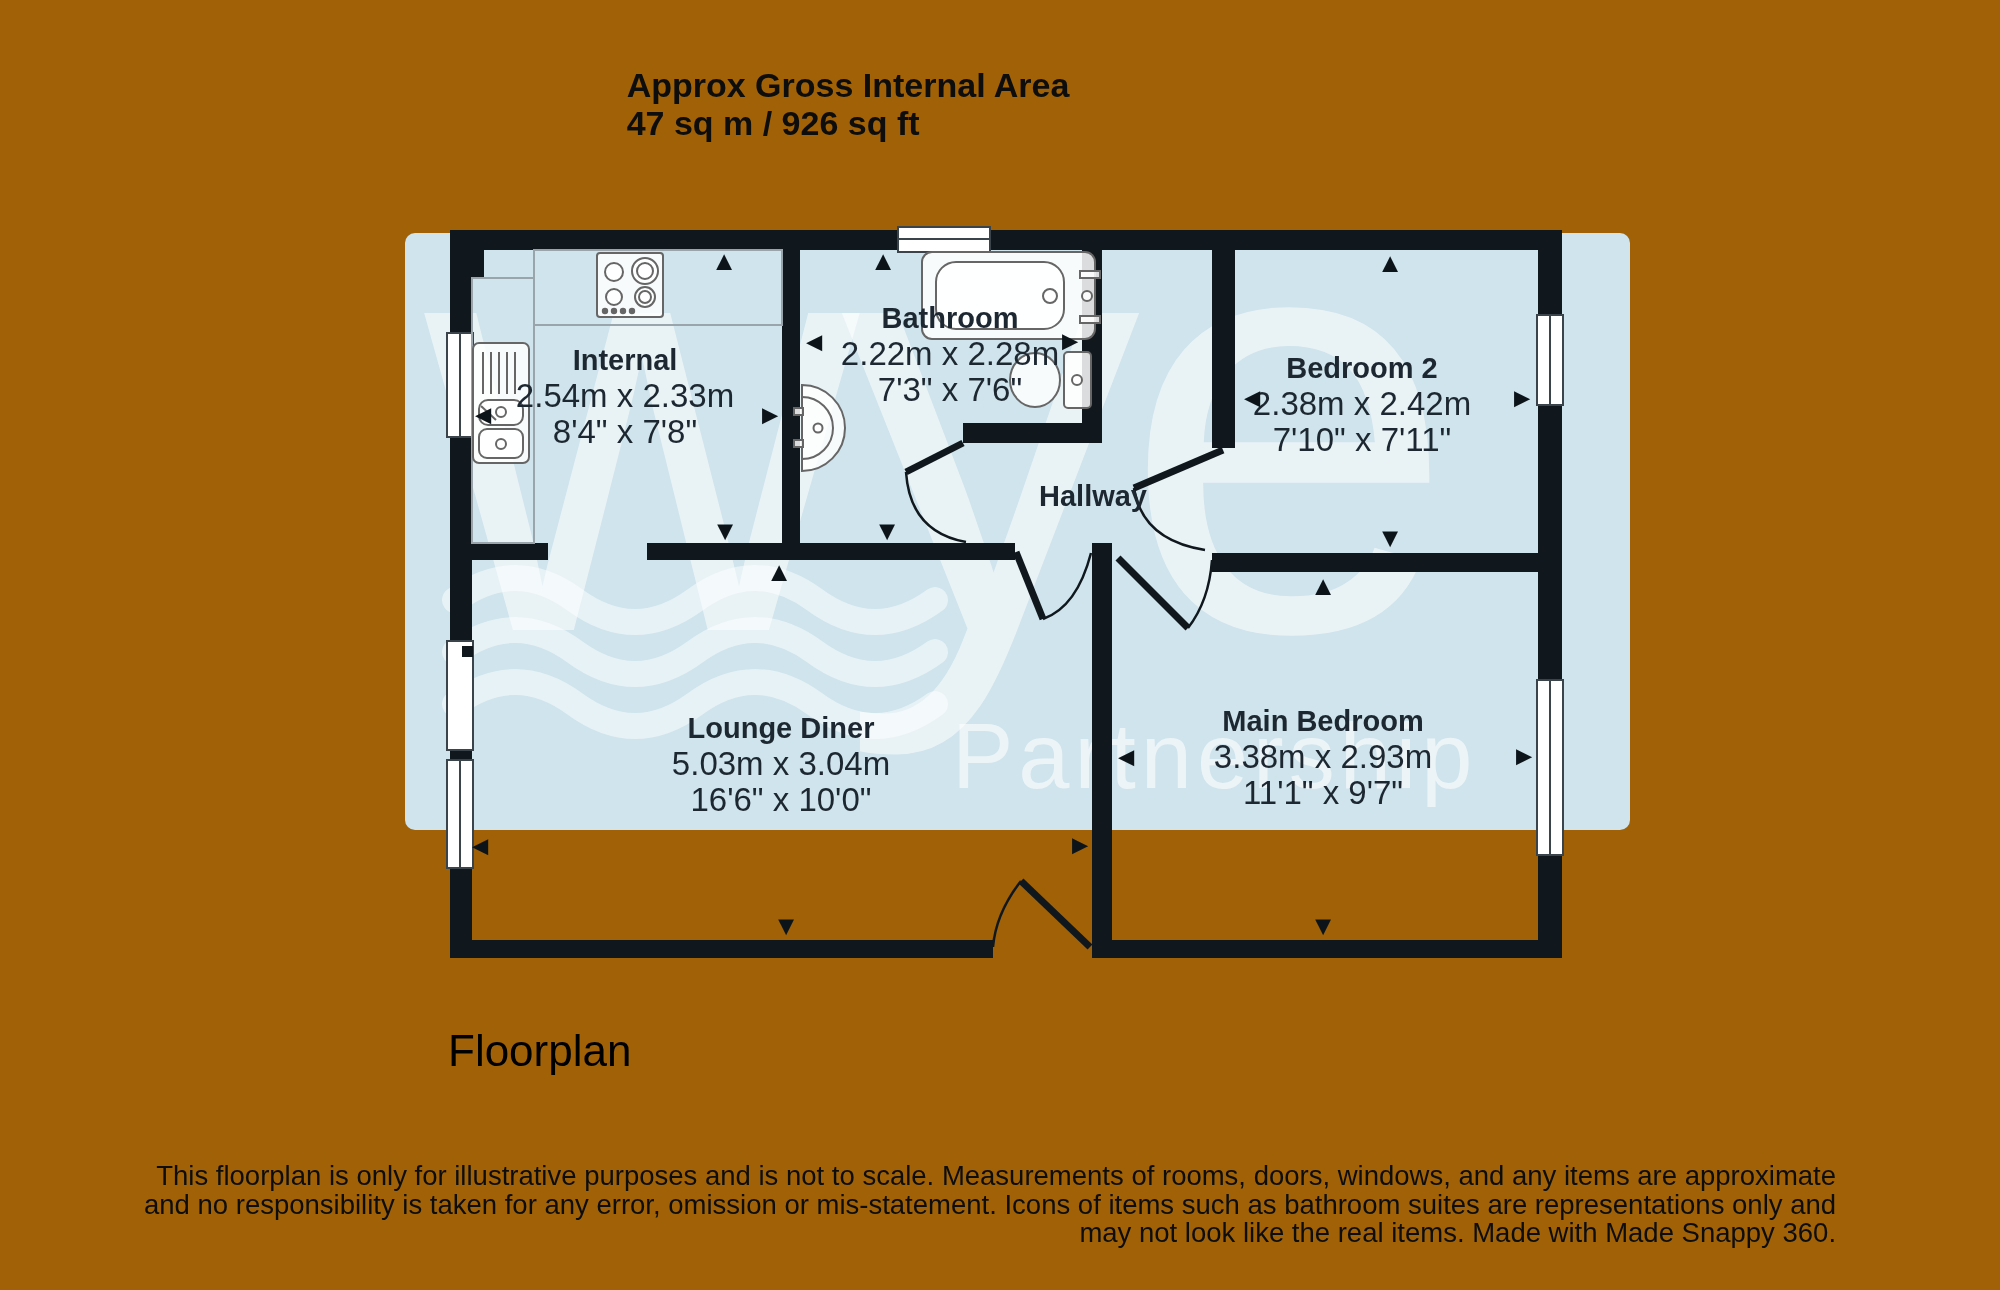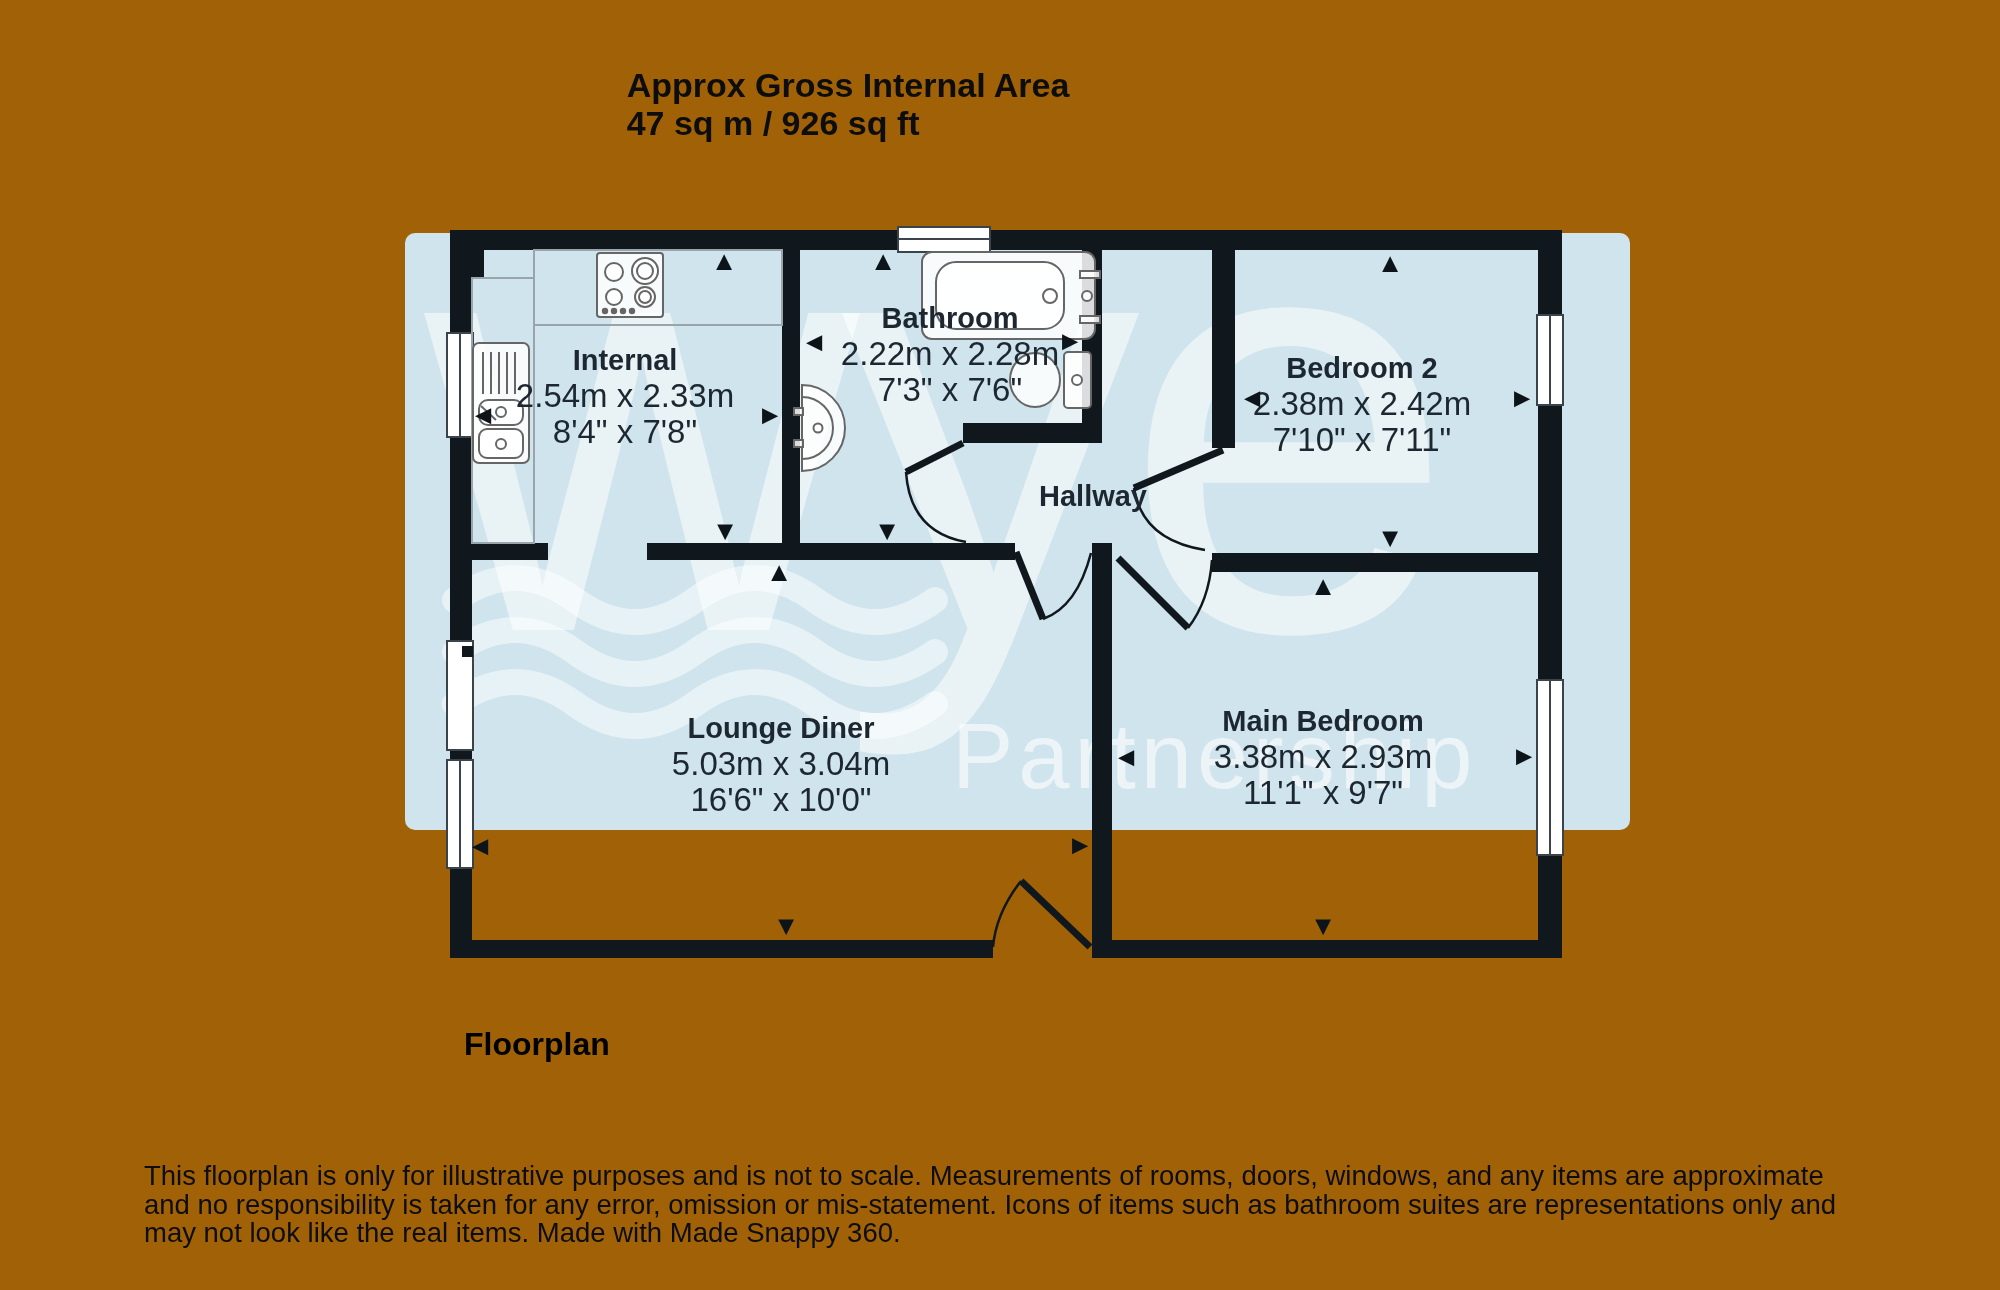--- a/index.html
+++ b/index.html
@@ -8,22 +8,22 @@
   #plan-svg{position:absolute;left:0;top:0;z-index:1;}
   .overlay{position:absolute;z-index:2;}
   .title{left:848px;top:66px;transform:translateX(-50%);text-align:left;
          font-size:34px;font-weight:bold;line-height:38px;color:#0d0d0d;white-space:nowrap;}
   .room-label{position:absolute;z-index:2;transform:translateX(-50%);text-align:center;
               color:#1d2731;line-height:36px;white-space:nowrap;}
   .room-label .rname{font-size:29px;font-weight:bold;}
   .room-label .rdim{font-size:33px;}
   .arrow{position:absolute;z-index:2;transform:translate(-50%,-50%);
          font-size:27px;color:#0c141a;line-height:27px;}
-  .floorplan-label{left:464px;top:1026px;font-size:32px;color:#000;font-weight:bold;}
-  .disclaimer{left:990px;top:1162px;transform:translateX(-50%);text-align:left;
+  .floorplan-label{left:448px;top:1026px;font-size:44px;color:#000;}
+  .disclaimer{left:990px;top:1162px;transform:translateX(-50%);text-align:right;
               font-size:27.5px;line-height:28.5px;color:#0d0d0d;white-space:nowrap;}
 </style>
 </head>
 <body>
 
 <div id="screen">
 
   <svg id="plan-svg" width="2000" height="1290" viewBox="0 0 2000 1290">
 
     <g>

